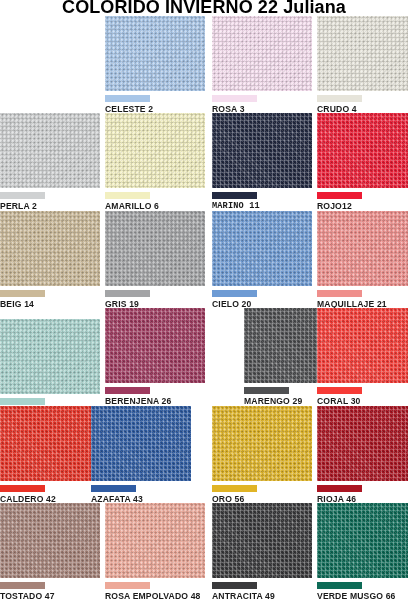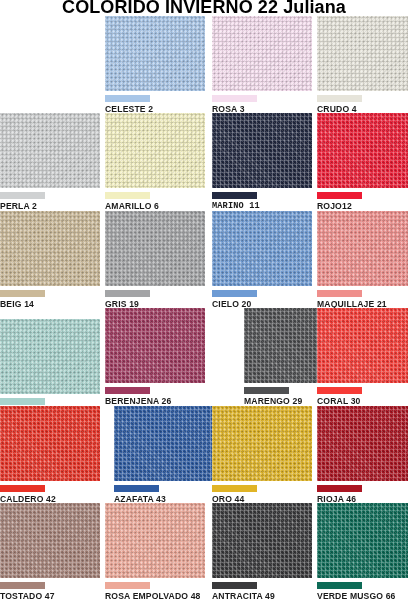--- a/index.html
+++ b/index.html
@@ -183,29 +183,29 @@
       <div class="cell" style="left: 317px; top: 292px; width: 100px;">
         <div class="swatch" style="background-color: rgb(246, 59, 54); height: 75px;"></div>
         <div class="chip" style="background-color: rgb(246, 59, 54); width: 45px; height: 7px;"></div>
         <div class="label">CORAL 30</div>
       </div>
       <div class="cell" style="left: 0px; top: 390px; width: 100px;">
         <div class="swatch" style="background-color: rgb(232, 50, 38); height: 75px;"></div>
         <div class="chip" style="background-color: rgb(232, 50, 38); width: 45px; height: 7px;"></div>
         <div class="label">CALDERO 42</div>
       </div>
-      <div class="cell" style="left: 114px; top: 390px; width: 104px;">
+      <div class="cell" style="left: 91px; top: 390px; width: 104px;">
         <div class="swatch" style="background-color: rgb(47, 92, 163); height: 75px;"></div>
         <div class="chip" style="background-color: rgb(47, 92, 163); width: 45px; height: 7px;"></div>
         <div class="label">AZAFATA 43</div>
       </div>
       <div class="cell" style="left: 212px; top: 390px; width: 100px;">
         <div class="swatch" style="background-color: rgb(224, 180, 38); height: 75px;"></div>
         <div class="chip" style="background-color: rgb(224, 180, 38); width: 45px; height: 7px;"></div>
-        <div class="label">ORO 44</div>
+        <div class="label">ORO 56</div>
       </div>
       <div class="cell" style="left: 317px; top: 390px; width: 100px;">
         <div class="swatch" style="background-color: rgb(171, 21, 34); height: 75px;"></div>
         <div class="chip" style="background-color: rgb(171, 21, 34); width: 45px; height: 7px;"></div>
         <div class="label">RIOJA 46</div>
       </div>
       <div class="cell" style="left: 0px; top: 487px; width: 100px;">
         <div class="swatch" style="background-color: rgb(166, 131, 121); height: 75px;"></div>
         <div class="chip" style="background-color: rgb(166, 131, 121); width: 45px; height: 7px;"></div>
         <div class="label">TOSTADO 47</div>

